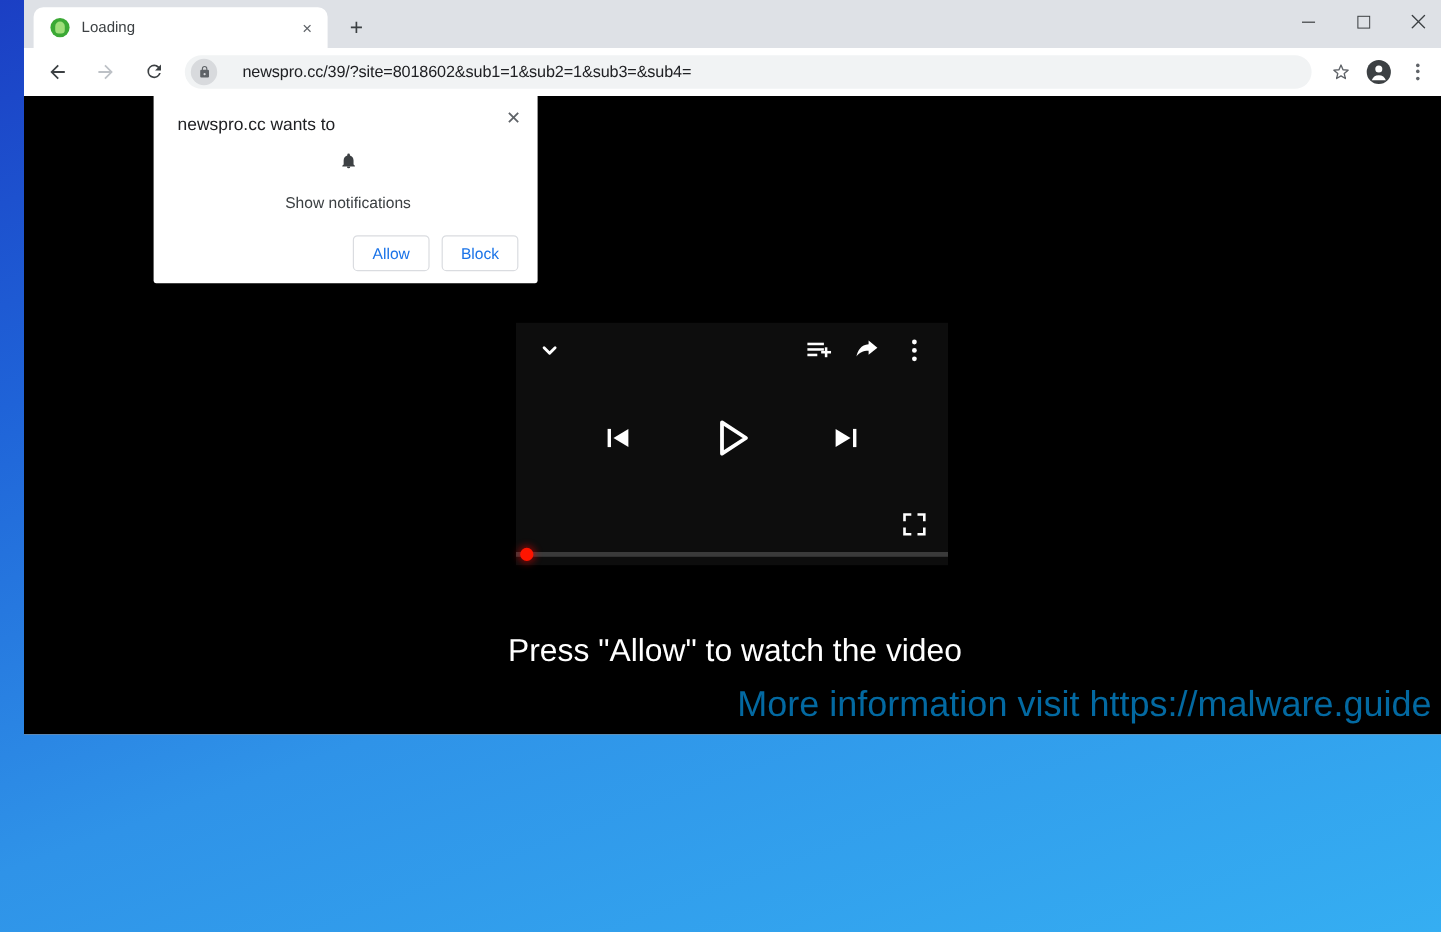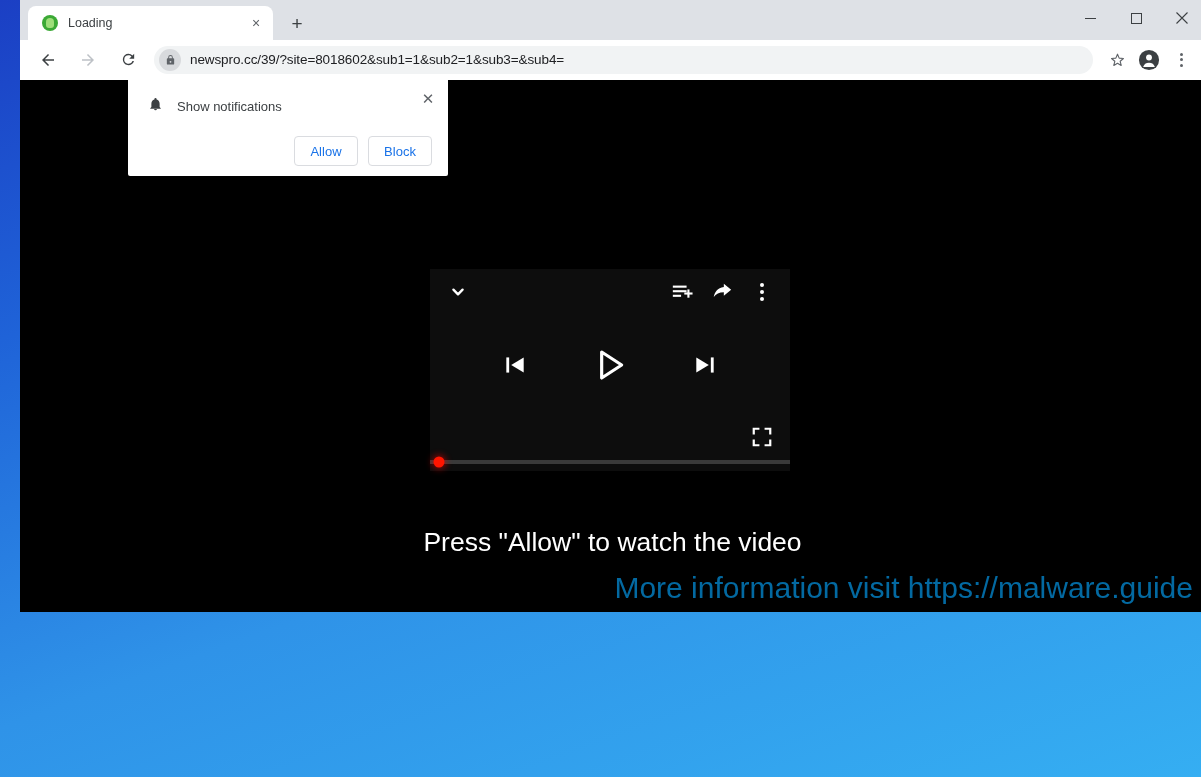--- a/index.html
+++ b/index.html
@@ -135,20 +135,21 @@
   .omnibox {
     flex: 1 1 auto;
     height: 28px;
     background: #f1f3f4;
     border-radius: 14px;
     display: flex;
     align-items: center;
     margin: 0 8px 0 6px;
     padding: 0 6px 0 4px;
     min-width: 0;
+    gap: 12px;
   }
 
   .lock-chip {
     width: 22px; height: 22px;
     border-radius: 50%;
     background: #d8dadd;
     display: flex; align-items: center; justify-content: center;
     flex: 0 0 auto;
     margin-left: 1px;
   }
@@ -216,20 +217,21 @@
     font-size: 14.5px;
     color: #202124;
     margin-bottom: 14px;
   }
 
   .perm-row {
     display: flex;
     align-items: center;
     gap: 14px;
     margin-bottom: 20px;
+    flex-direction: column;
   }
   .perm-row-label {
     font-size: 13px;
     color: #3c4043;
   }
 
   .perm-actions {
     display: flex;
     justify-content: flex-end;
     gap: 10px;
@@ -435,20 +437,21 @@
             <i></i>
             <i></i>
         </span>
       </div>
     </div>
 
     <div class="viewport">
 
       <div class="perm-bubble">
         <div class="perm-close">✕</div>
+        <div class="perm-title">newspro.cc wants to</div>
         <div class="perm-row">
           <span>
             <svg width="15" height="16" viewBox="0 0 24 24" aria-hidden="true">
               <path d="M12 22a2.2 2.2 0 0 0 2.2-2.2H9.8A2.2 2.2 0 0 0 12 22zm6.6-5.2v-5.3c0-3.2-1.8-5.9-4.8-6.6v-.7a1.8 1.8 0 0 0-3.6 0v.7c-3 .7-4.8 3.4-4.8 6.6v5.3L3.6 18.6v.9h16.8v-.9z" fill="#3c4043"></path>
             </svg>
           </span>
           <span class="perm-row-label">Show notifications</span>
         </div>
         <div class="perm-actions">
           <button class="perm-btn">Allow</button>

